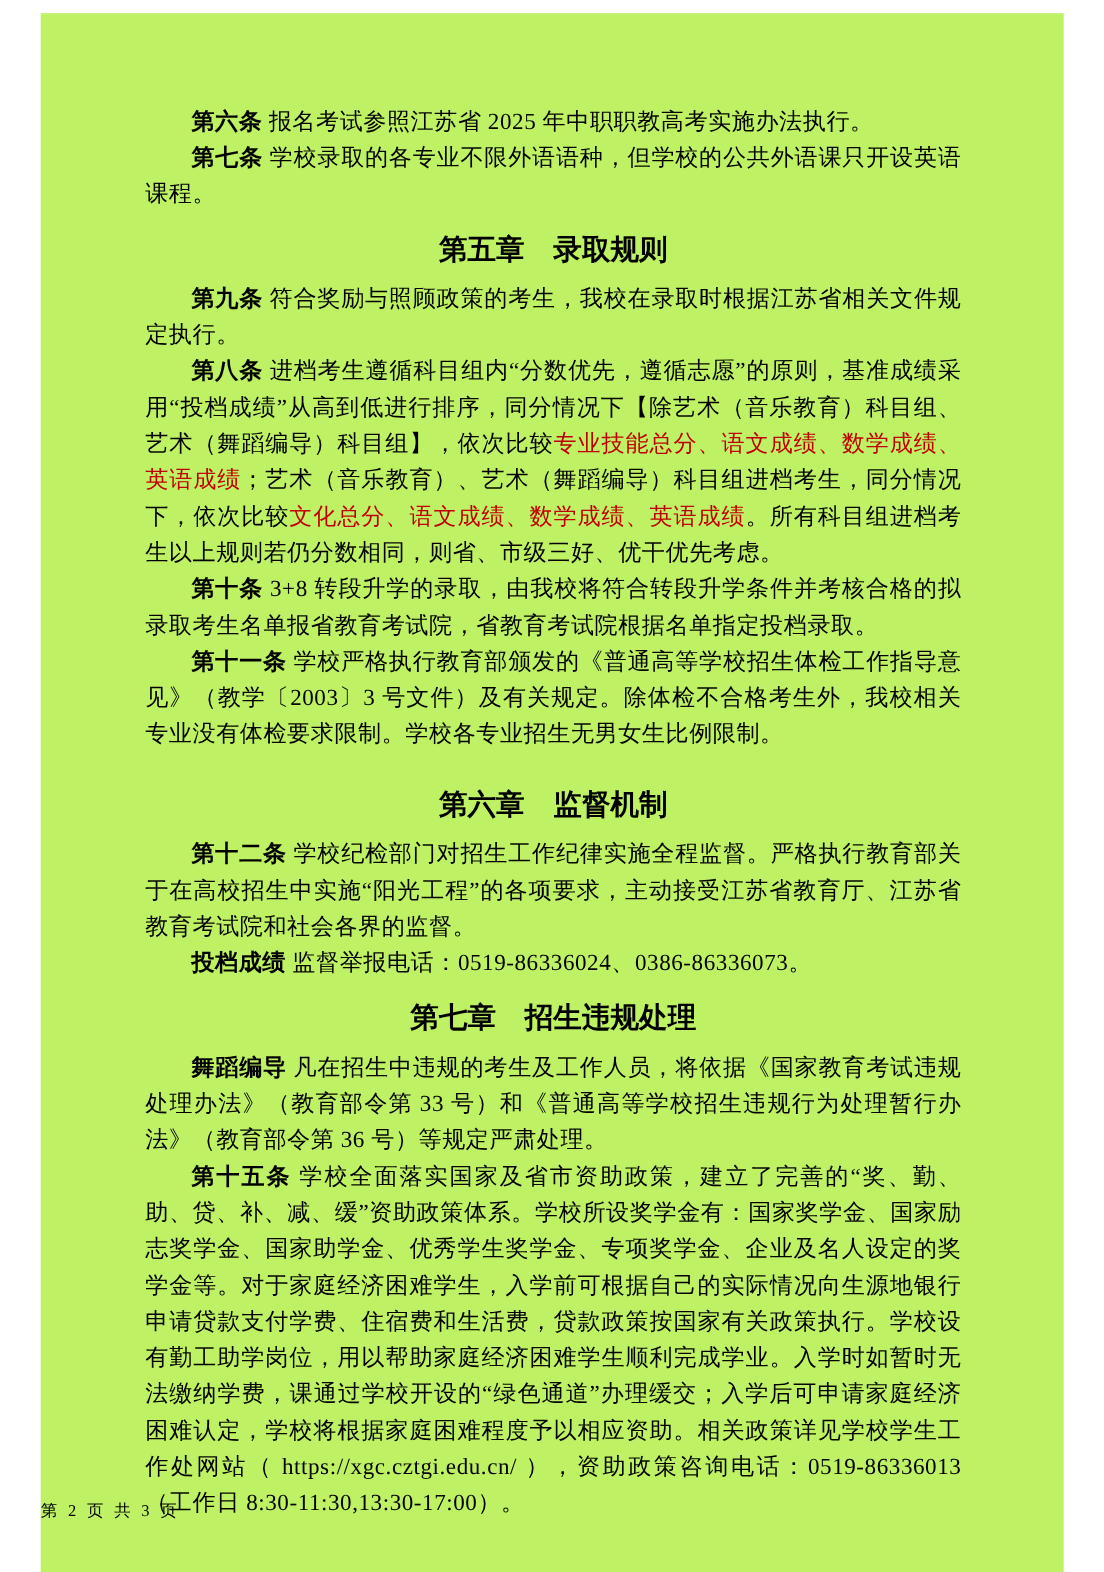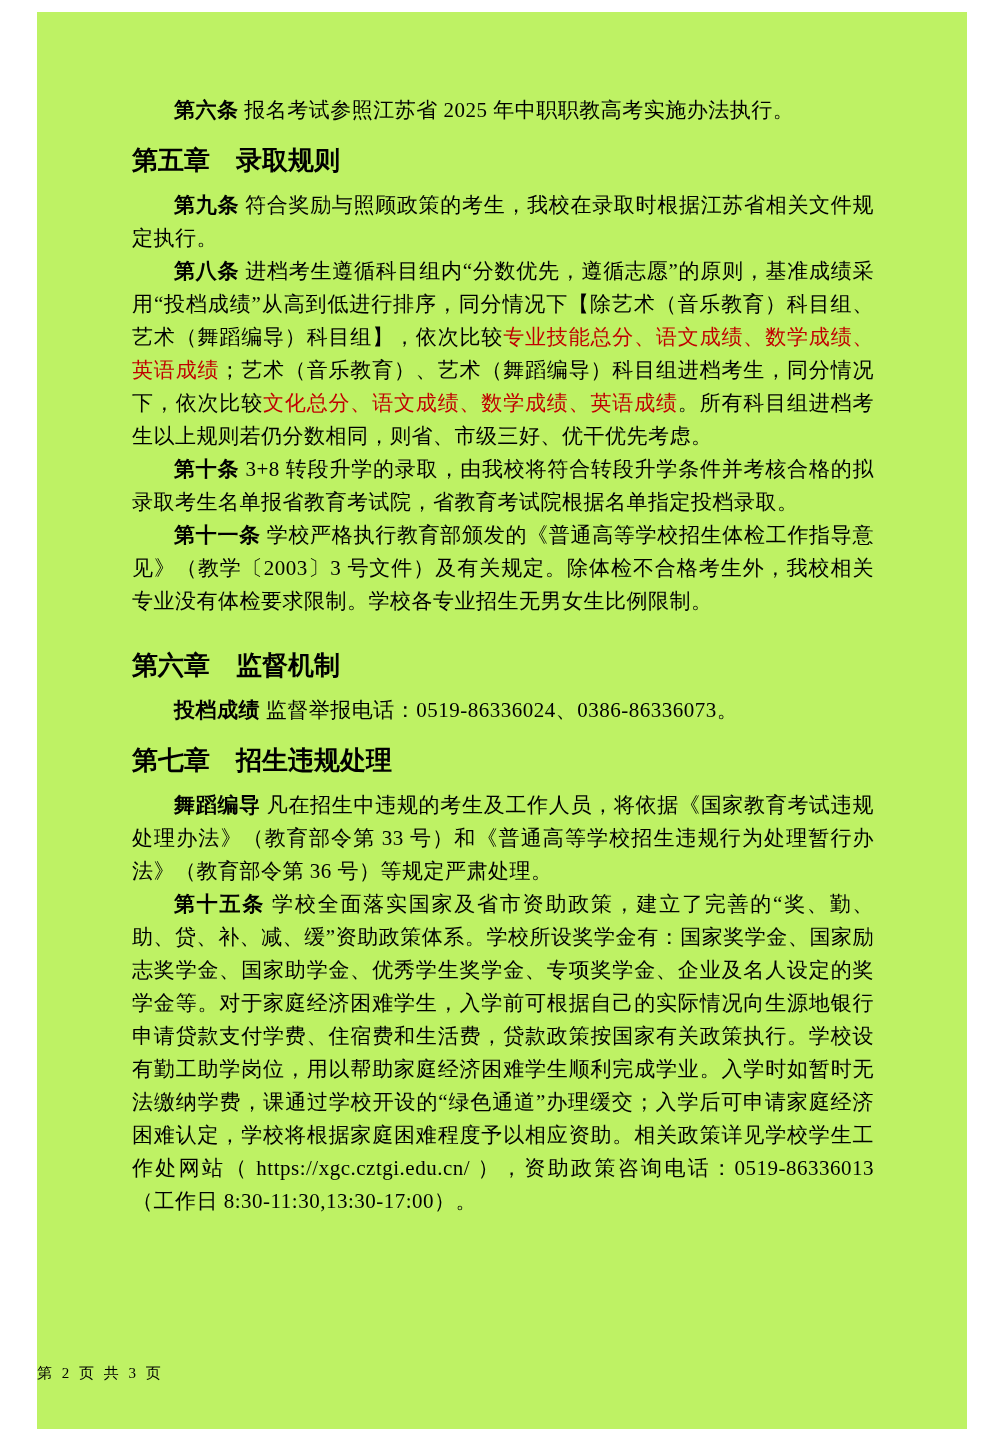--- a/index.html
+++ b/index.html
@@ -36,21 +36,21 @@
   }
   .run-red {
     color: var(--accent-red, #c00000);
   }
   .chapter-heading {
     margin: 16px 0 12px 0;
     font-family: "Liberation Sans", "DejaVu Sans", sans-serif;
     font-weight: bold;
     font-size: 26px;
     line-height: 34px;
-    text-align: left;
+    text-align: center;
     color: #000000;
   }
   .spacer-block {
     width: 100%;
   }
   .page-footer {
     position: absolute;
     left: 0;
     right: 0;
     bottom: 58px;
@@ -65,27 +65,29 @@
     bottom: 0;
     height: 6px;
   }
 </style>
 </head>
 <body>
 
 <div class="page">
   <div class="content">
       <p class="body-paragraph"><span class="run-bold">第六条</span><span> 报名考试参照江苏省 2025 年中职职教高考实施办法执行。</span></p>
+      <p class="body-paragraph"><span class="run-bold">第七条</span><span> 学校录取的各专业不限外语语种，但学校的公共外语课只开设英语课程。</span></p>
       <h2 class="chapter-heading">第五章　录取规则</h2>
       <p class="body-paragraph"><span class="run-bold">第九条</span><span> 符合奖励与照顾政策的考生，我校在录取时根据江苏省相关文件规定执行。</span></p>
       <p class="body-paragraph"><span class="run-bold">第八条</span><span> 进档考生遵循科目组内“分数优先，遵循志愿”的原则，基准成绩采用“投档成绩”从高到低进行排序，同分情况下【除艺术（音乐教育）科目组、艺术（舞蹈编导）科目组】，依次比较</span><span class="run-red">专业技能总分、语文成绩、数学成绩、英语成绩</span><span>；艺术（音乐教育）、艺术（舞蹈编导）科目组进档考生，同分情况下，依次比较</span><span class="run-red">文化总分、语文成绩、数学成绩、英语成绩</span><span>。所有科目组进档考生以上规则若仍分数相同，则省、市级三好、优干优先考虑。</span></p>
       <p class="body-paragraph"><span class="run-bold">第十条</span><span> 3+8 转段升学的录取，由我校将符合转段升学条件并考核合格的拟录取考生名单报省教育考试院，省教育考试院根据名单指定投档录取。</span></p>
       <p class="body-paragraph"><span class="run-bold">第十一条</span><span> 学校严格执行教育部颁发的《普通高等学校招生体检工作指导意见》（教学〔2003〕3 号文件）及有关规定。除体检不合格考生外，我校相关专业没有体检要求限制。学校各专业招生无男女生比例限制。</span></p>
       <div class="spacer-block" style="height: 14px;"></div>
       <h2 class="chapter-heading">第六章　监督机制</h2>
+      <p class="body-paragraph"><span class="run-bold">第十二条</span><span> 学校纪检部门对招生工作纪律实施全程监督。严格执行教育部关于在高校招生中实施“阳光工程”的各项要求，主动接受江苏省教育厅、江苏省教育考试院和社会各界的监督。</span></p>
       <p class="body-paragraph"><span class="run-bold">投档成绩</span><span> 监督举报电话：0519-86336024、0386-86336073。</span></p>
       <h2 class="chapter-heading">第七章　招生违规处理</h2>
       <p class="body-paragraph"><span class="run-bold">舞蹈编导</span><span> 凡在招生中违规的考生及工作人员，将依据《国家教育考试违规处理办法》（教育部令第 33 号）和《普通高等学校招生违规行为处理暂行办法》（教育部令第 36 号）等规定严肃处理。</span></p>
       <p class="body-paragraph"><span class="run-bold">第十五条</span><span> 学校全面落实国家及省市资助政策，建立了完善的“奖、勤、助、贷、补、减、缓”资助政策体系。学校所设奖学金有：国家奖学金、国家励志奖学金、国家助学金、优秀学生奖学金、专项奖学金、企业及名人设定的奖学金等。对于家庭经济困难学生，入学前可根据自己的实际情况向生源地银行申请贷款支付学费、住宿费和生活费，贷款政策按国家有关政策执行。学校设有勤工助学岗位，用以帮助家庭经济困难学生顺利完成学业。入学时如暂时无法缴纳学费，课通过学校开设的“绿色通道”办理缓交；入学后可申请家庭经济困难认定，学校将根据家庭困难程度予以相应资助。相关政策详见学校学生工作处网站（ https://xgc.cztgi.edu.cn/ ），资助政策咨询电话：0519-86336013（工作日 8:30-11:30,13:30-17:00）。</span></p>
     </div>
   <div class="page-footer">第 2 页 共 3 页</div>
   <div class="bottom-bar" style="background: rgb(12, 12, 20);"></div>
 </div>
 
 </body></html>

